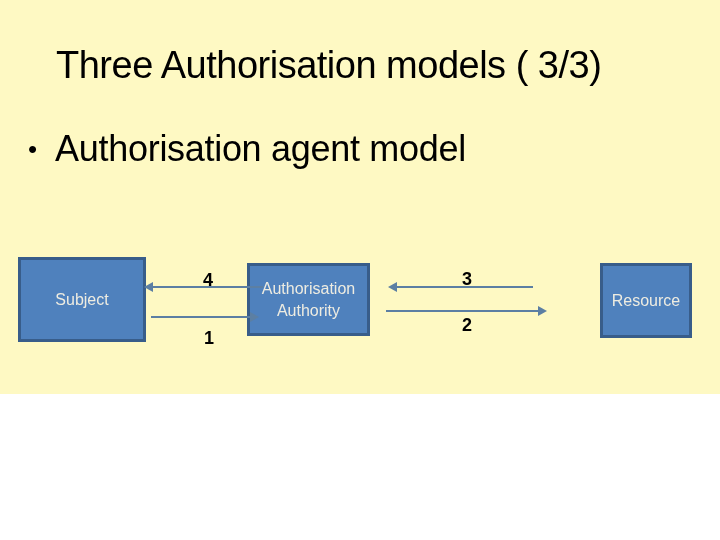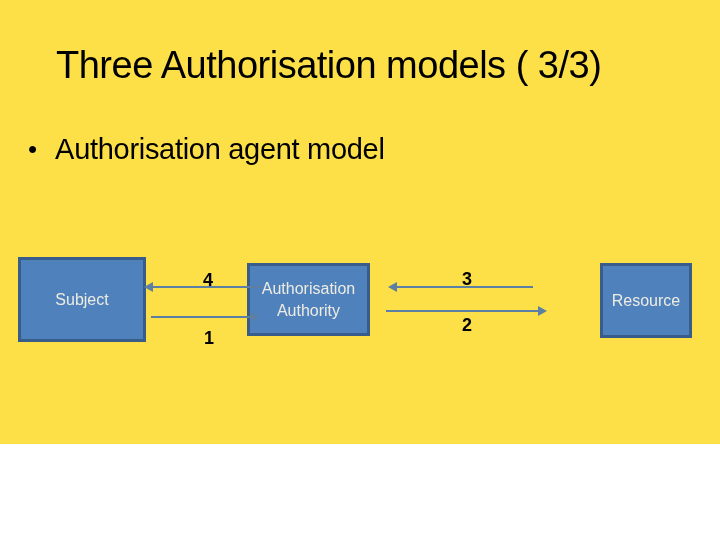--- a/index.html
+++ b/index.html
@@ -4,22 +4,22 @@
 <style>
   html, body {
     margin: 0;
     padding: 0;
     background: #ffffff;
     font-family: "Liberation Sans", sans-serif;
   }
   .slide {
     position: relative;
     width: 720px;
-    height: 444px;
-    background: #fde047;
+    height: 394px;
+    background: #fef9c3;
     overflow: hidden;
   }
   .slide-title {
     position: absolute;
     left: 56px;
     top: 44px;
     font-size: 38px;
     letter-spacing: -0.5px;
     color: #000000;
     white-space: nowrap;
@@ -31,21 +31,21 @@
     display: flex;
     align-items: flex-start;
     color: #000000;
   }
   .bullet-marker {
     font-size: 26px;
     line-height: 36px;
     margin-right: 18px;
   }
   .bullet-text {
-    font-size: 29px;
+    font-size: 36px;
     line-height: 36px;
     letter-spacing: -0.3px;
     white-space: nowrap;
   }
   .node {
     position: absolute;
     box-sizing: border-box;
     background: var(--node-fill, #4f81bd);
     border: 3px solid var(--node-border, #385d8a);
     color: var(--node-text, #eeece1);

